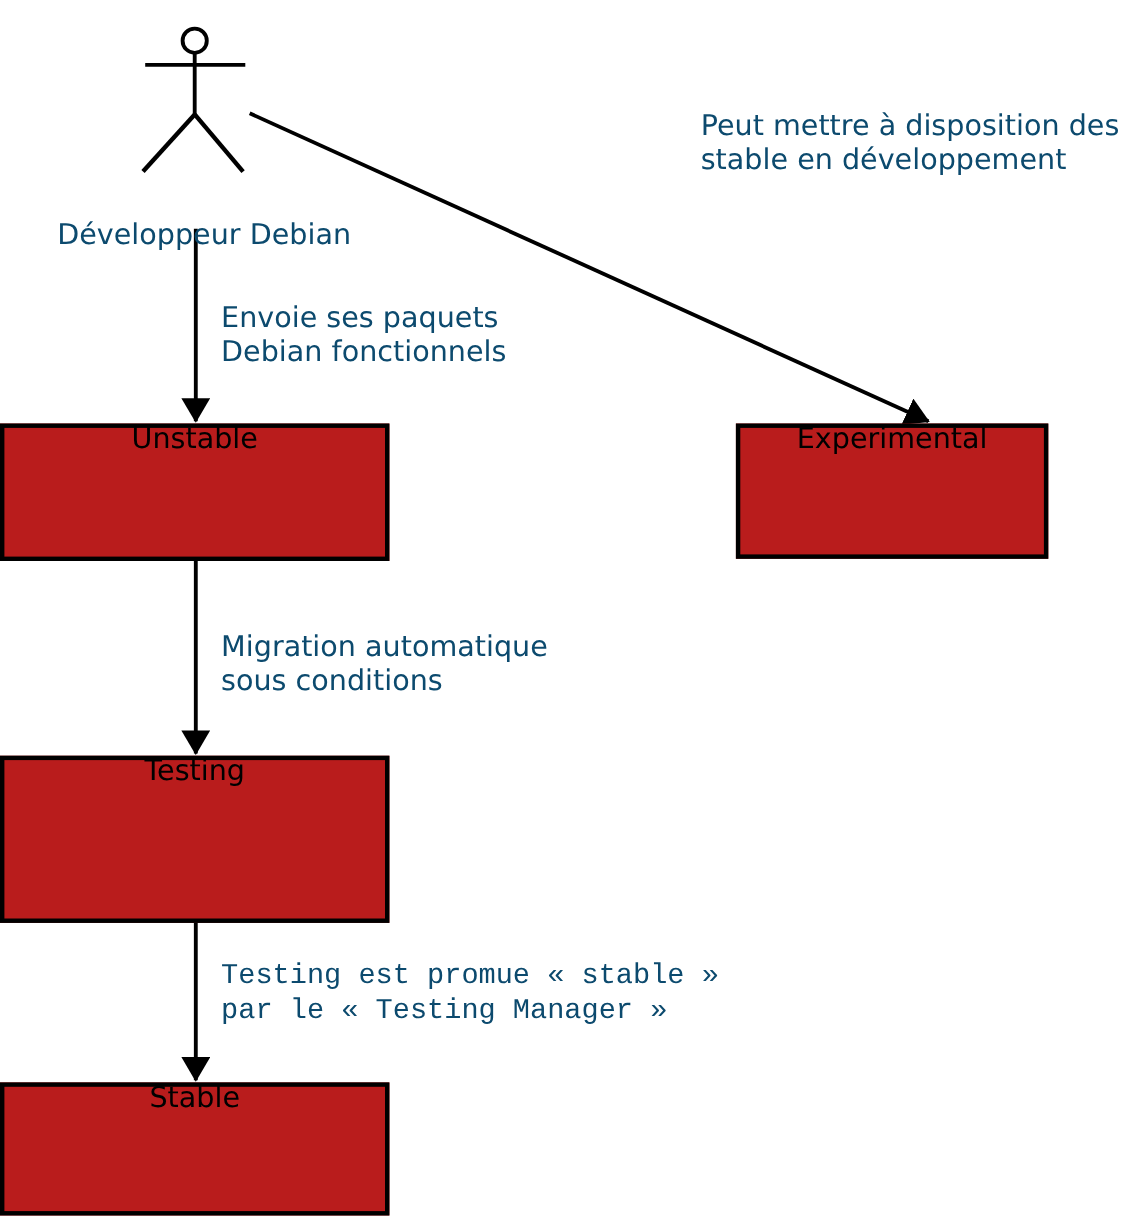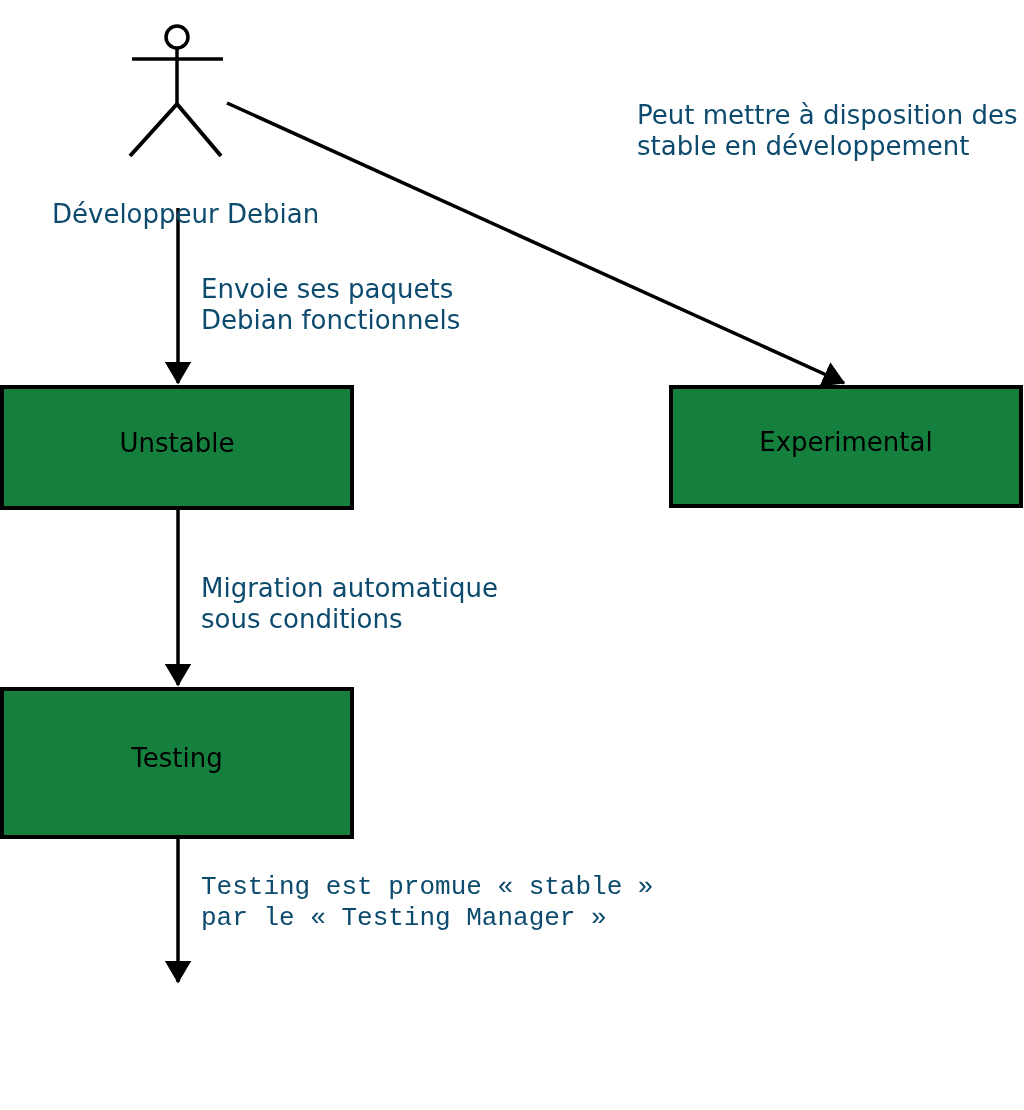--- a/index.html
+++ b/index.html
@@ -26,24 +26,24 @@
   .note {
     position: absolute;
     font-size: 26px;
     line-height: 31px;
     color: #0c4a6e;
     white-space: nowrap;
   }
   .node-box {
     position: absolute;
     border: 4px solid #000000;
-    background: #15803d;
+    background: #b91c1c;
     box-sizing: border-box;
     display: flex;
-    align-items: center;
+    align-items: flex-start;
     justify-content: center;
   }
   .node-box .node-label {
     font-size: 26px;
     color: #000000;
     transform: translateY(-5px);
     white-space: nowrap;
   }
 </style>
 </head>
@@ -96,22 +96,25 @@
 
   <div class="note" style="left:201px; top:872px;font-family:Liberation Mono, monospace;">
     <div>Testing est promue « stable »</div>
     <div>par le « Testing Manager »</div>
   </div>
 
   <div class="node-box" style="left:0px; top:385px; width:354px; height:125px;">
     <span class="node-label">Unstable</span>
   </div>
 
-  <div class="node-box" style="left:669px; top:385px; width:354px; height:123px;">
+  <div class="node-box" style="left:669px; top:385px; width:284px; height:123px;">
     <span class="node-label">Experimental</span>
   </div>
 
   <div class="node-box" style="left:0px; top:687px; width:354px; height:152px;">
     <span class="node-label">Testing</span>
   </div>
 
+  <div class="node-box" style="left:0px; top:984px; width:354px; height:121px;">
+    <span class="node-label">Stable</span>
+  </div>
 
 </div>
 
 </body></html>

